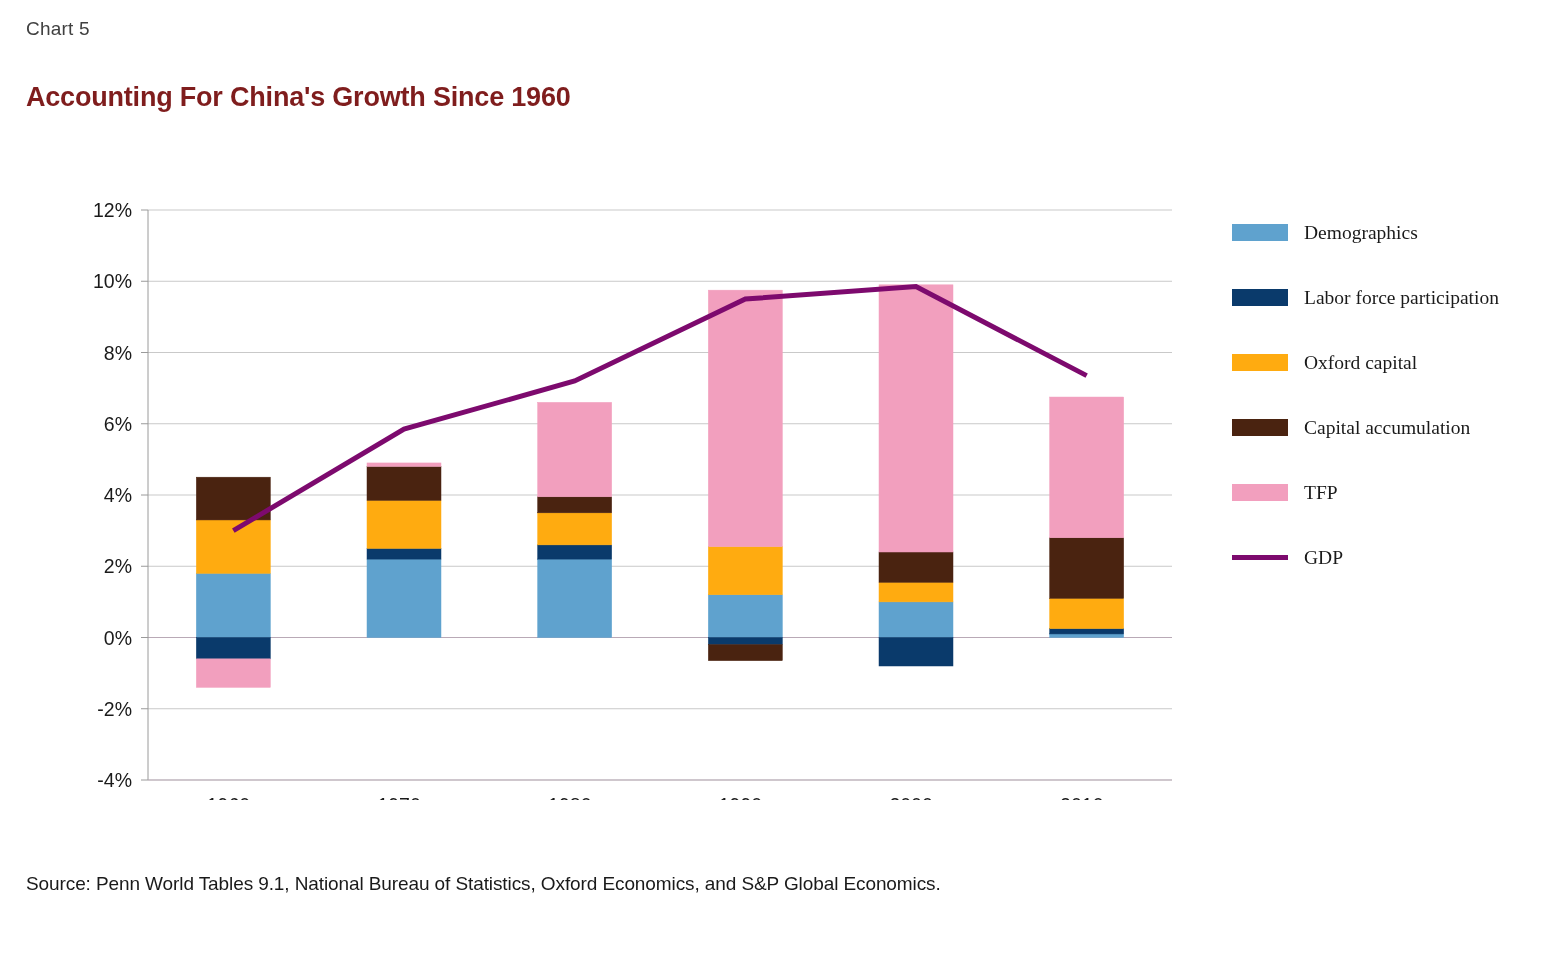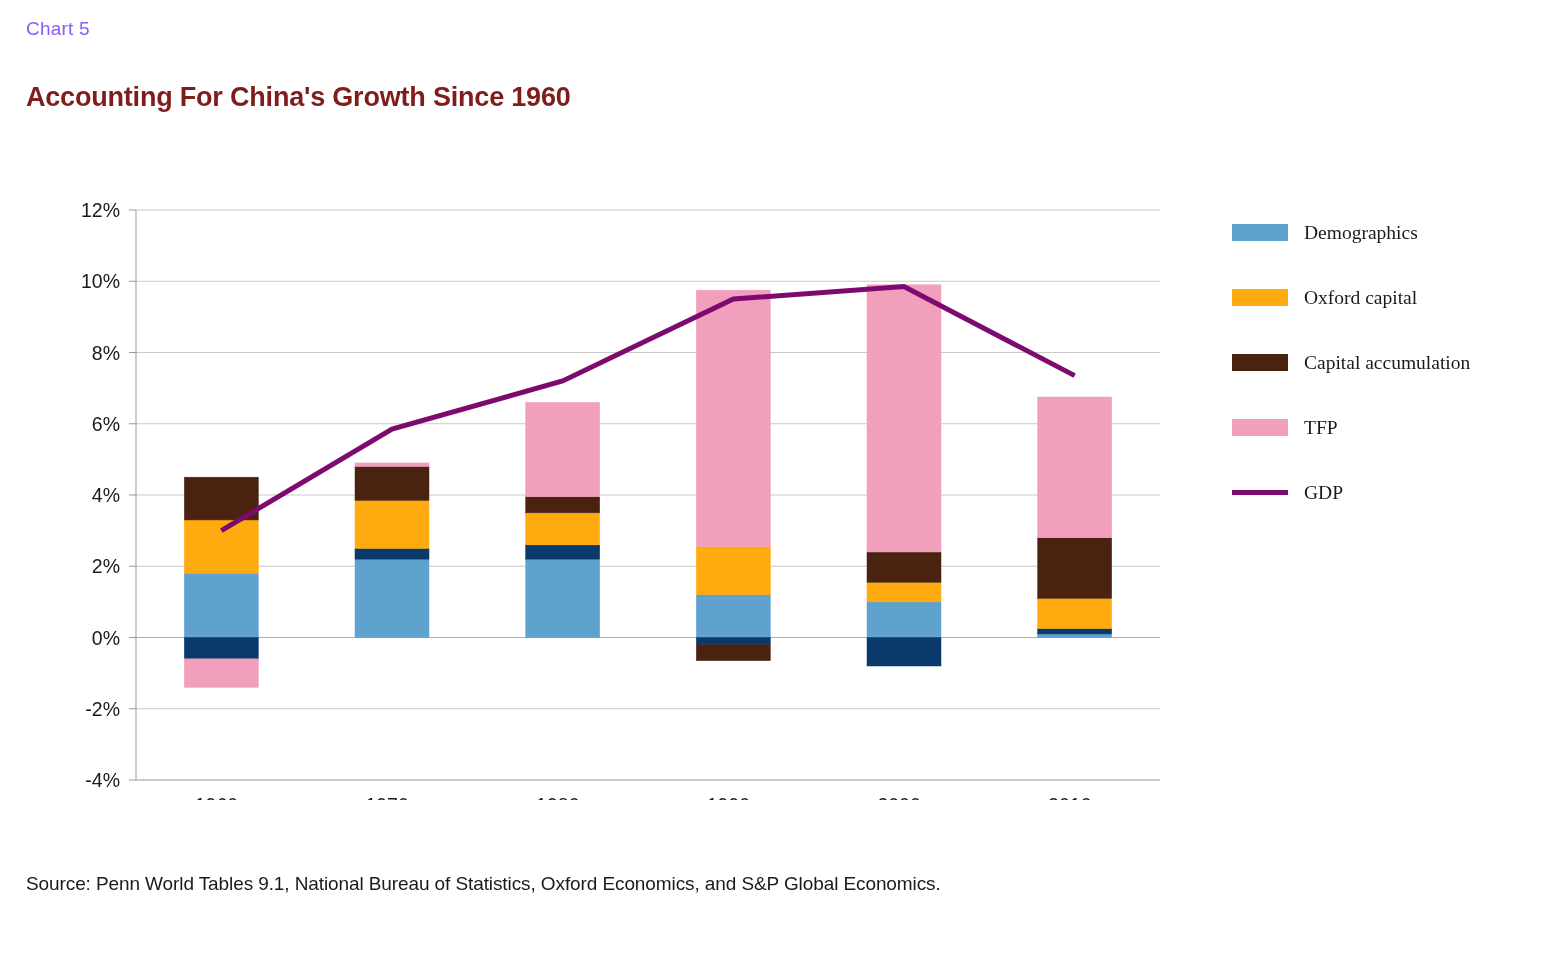--- a/index.html
+++ b/index.html
@@ -6,27 +6,27 @@
   body{
     width:1555px;height:955px;
     background:#ffffff;
     font-family:"Liberation Sans", sans-serif;
     color:#000;
     overflow:hidden;
     position:relative;
   }
   #chart-label{
     position:absolute;left:26px;top:18px;
-    font-size:19px;color:#8b5cf6;letter-spacing:.2px;
+    font-size:19px;color:#404040;letter-spacing:.2px;
   }
   #page-title{
     position:absolute;left:26px;top:82px;
     font-size:27px;font-weight:bold;color:#7f1d1d;letter-spacing:-.2px;
   }
-  #plot-wrap{position:absolute;left:0;top:0;width:1200px;height:800px;}
+  #plot-wrap{position:absolute;left:12px;top:0;width:1200px;height:800px;}
   #legend{
     position:absolute;left:1232px;top:200px;width:320px;
   }
   .legend-row{
     display:flex;align-items:center;height:65px;
   }
   .legend-swatch{
     width:56px;height:17px;flex:0 0 56px;margin-right:16px;
   }
   .legend-line{
@@ -127,20 +127,24 @@
       </g>
     </svg>
 </div>
 
 <div id="legend">
     <div class="legend-row">
       <div class="legend-swatch" style="background: rgb(95, 162, 206);"></div>
       <div class="legend-text">Demographics</div>
     </div>
     <div class="legend-row">
+      <div class="legend-swatch" style="background: rgb(10, 58, 107);"></div>
+      <div class="legend-text">Labor force participation</div>
+    </div>
+    <div class="legend-row">
       <div class="legend-swatch" style="background: rgb(255, 171, 16);"></div>
       <div class="legend-text">Oxford capital</div>
     </div>
     <div class="legend-row">
       <div class="legend-swatch" style="background: rgb(74, 35, 16);"></div>
       <div class="legend-text">Capital accumulation</div>
     </div>
     <div class="legend-row">
       <div class="legend-swatch" style="background: rgb(242, 159, 190);"></div>
       <div class="legend-text">TFP</div>

